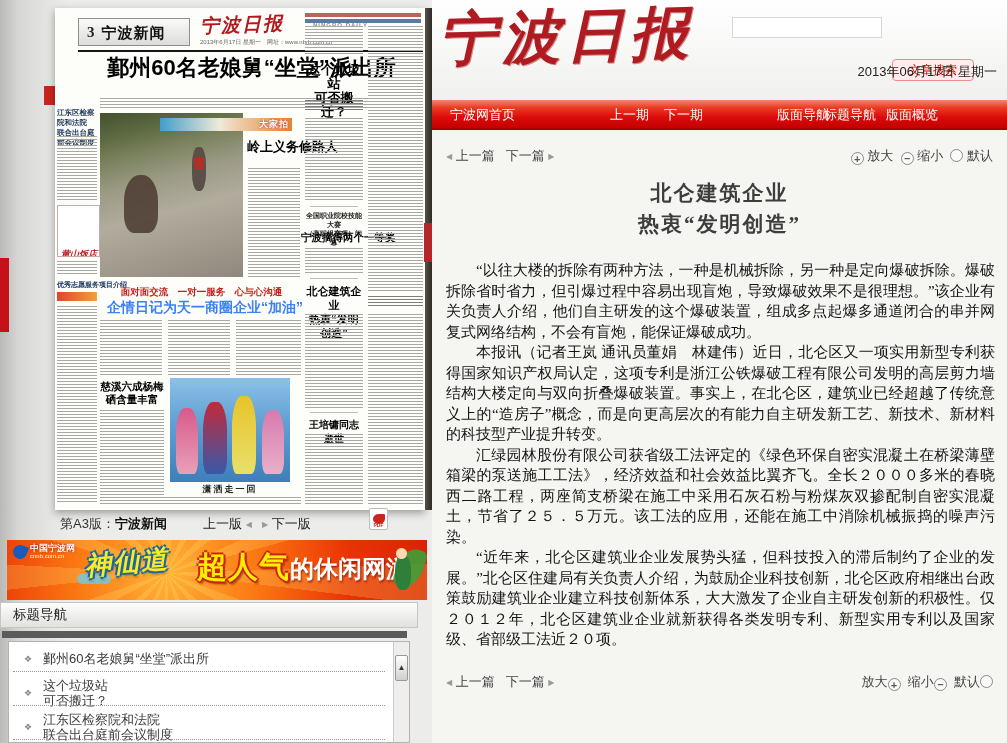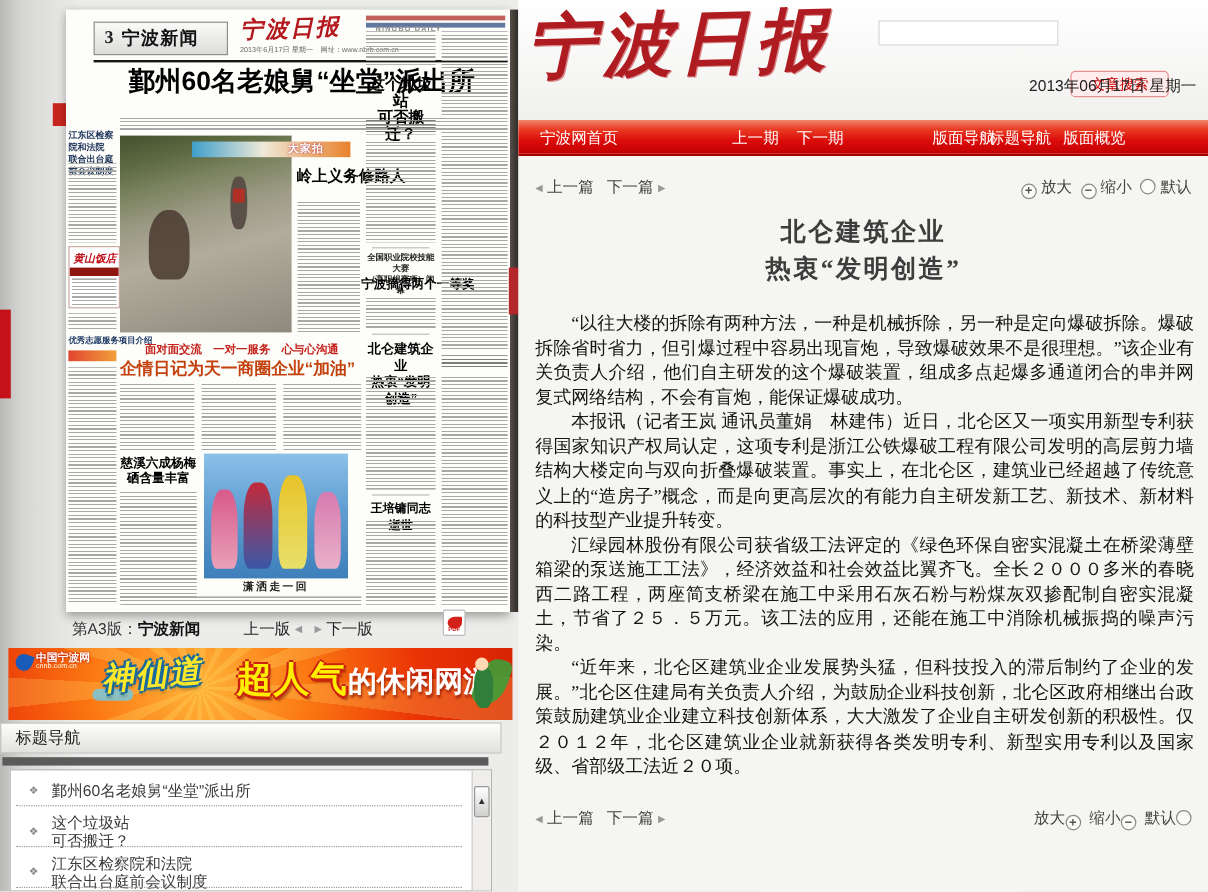--- a/index.html
+++ b/index.html
@@ -35,39 +35,39 @@
   .np-rule { left:23px; top:42px; width:345px; height:2px; background:#161616; }
 
   .np-headline { left:23px; top:47px; width:347px; font:bold 22px/26px "Liberation Sans",sans-serif;
     color:#000; text-align:center; letter-spacing:0; white-space:nowrap; }
   .np-subhead { left:23px; top:76px; width:347px; font:bold 10.5px/12px "Liberation Sans",sans-serif;
     color:#3c3c3c; text-align:center; }
   .np-toprow { left:45px; top:90px; width:300px; height:12px; }
 
   .np-lh1 { left:2px; top:100px; width:42px; font:bold 7.5px/10px "Liberation Sans",sans-serif; color:#233a5e; }
   .np-shopad { left:2px; top:197px; width:43px; height:52px; border:1px solid #c9aaa5; background:#fff; overflow:hidden; }
-  .np-shopad .script { font:bold italic 9px/14px "Liberation Serif",serif; color:#c1121c; padding:2px 0 0 3px; white-space:nowrap; }
+  .np-shopad .script { font:bold italic 9px/14px "Liberation Serif",serif; color:#c1121c; padding:2px 0 0 3px; white-space:nowrap;margin-top:39px; }
   .np-shopad .strip { height:7px; background:#8f1610; margin-top:1px; }
   .np-shopad .cap { height:24px; margin:2px 2px 0 2px; }
   .np-lh2 { left:2px; top:272px; width:62px; font:bold 7px/9px "Liberation Sans",sans-serif; color:#1f3a66; white-space:nowrap; }
   .np-redbanner { left:2px; top:284px; width:40px; height:9px; background:linear-gradient(90deg,#e0452f,#f2a03c); }
 
   .np-photo1 { left:45px; top:105px; width:143px; height:164px;
     background:linear-gradient(165deg,#44502f 0%,#5d6b42 14%,#7c8360 26%,#9b9a84 40%,#b1ac9d 58%,#a39e90 75%,#8e897c 100%); }
   .np-photo1 .fig1 { position:absolute; left:24px; top:62px; width:34px; height:58px; background:#4a3a30; border-radius:45% 45% 30% 30%; opacity:.85; }
   .np-photo1 .fig2 { position:absolute; left:92px; top:34px; width:14px; height:44px; background:#5a5048; border-radius:40%; }
   .np-photo1 .fig2b { position:absolute; left:94px; top:44px; width:10px; height:12px; background:#b03028; border-radius:2px; }
   .np-banner { left:105px; top:110px; width:132px; height:13px;
-    background:linear-gradient(90deg,#3f9fca,#efe9d8 45%,#e8822c); display:flex; align-items:center; justify-content:flex-end; padding-right:22px; }
+    background:linear-gradient(90deg,#3f9fca,#efe9d8 45%,#e8822c); display:flex; align-items:center; justify-content:flex-end; padding-right:3px; }
   .np-banner span { font:bold 9px/1 "Liberation Sans",sans-serif; color:#fff; text-shadow:0 0 2px #a24; letter-spacing:1px; }
   .np-ph1-headline { left:192px; top:132px; font:bold 13px/1 "Liberation Sans",sans-serif; color:#000; white-space:nowrap; }
   .np-col-r1 { left:193px; top:160px; width:52px; height:109px; }
 
   .np-kicker { left:45px; top:278px; width:203px; font:bold 9.5px/12px "Liberation Sans",sans-serif; color:#c5211b; text-align:center; white-space:nowrap; }
-  .np-headline2 { left:45px; top:291px; width:203px; font:bold 14px/17px "Liberation Sans",sans-serif; color:#c2410c; white-space:nowrap; }
+  .np-headline2 { left:45px; top:291px; width:203px; font:bold 14px/17px "Liberation Sans",sans-serif; color:#3b82f6; white-space:nowrap;text-align:right; }
   .np-bh1 { left:45px; top:372px; width:64px; font:bold 10.5px/13px "Liberation Sans",sans-serif; color:#000; text-align:center; }
   .np-photo2 { left:115px; top:370px; width:120px; height:104px;
     background:linear-gradient(#8cc0e8 0%,#5f9fd2 45%,#3f7fba 100%); }
   .np-photo2 i { position:absolute; bottom:8px; border-radius:40% 40% 20% 20%; }
   .np-photo2 .f1 { left:6px;  width:22px; height:66px; background:linear-gradient(#d85a8a,#e8a0b8); }
   .np-photo2 .f2 { left:33px; width:24px; height:72px; background:linear-gradient(#c22a3a,#3a58a8); }
   .np-photo2 .f3 { left:62px; width:24px; height:78px; background:linear-gradient(#e8c32a,#e8e06a); }
   .np-photo2 .f4 { left:92px; width:22px; height:64px; background:linear-gradient(#d87ab0,#e8b0c8); }
   .np-caption { left:115px; top:476px; width:120px; font:bold 9px/11px "Liberation Sans",sans-serif; color:#222; text-align:center; letter-spacing:2px; }
 

